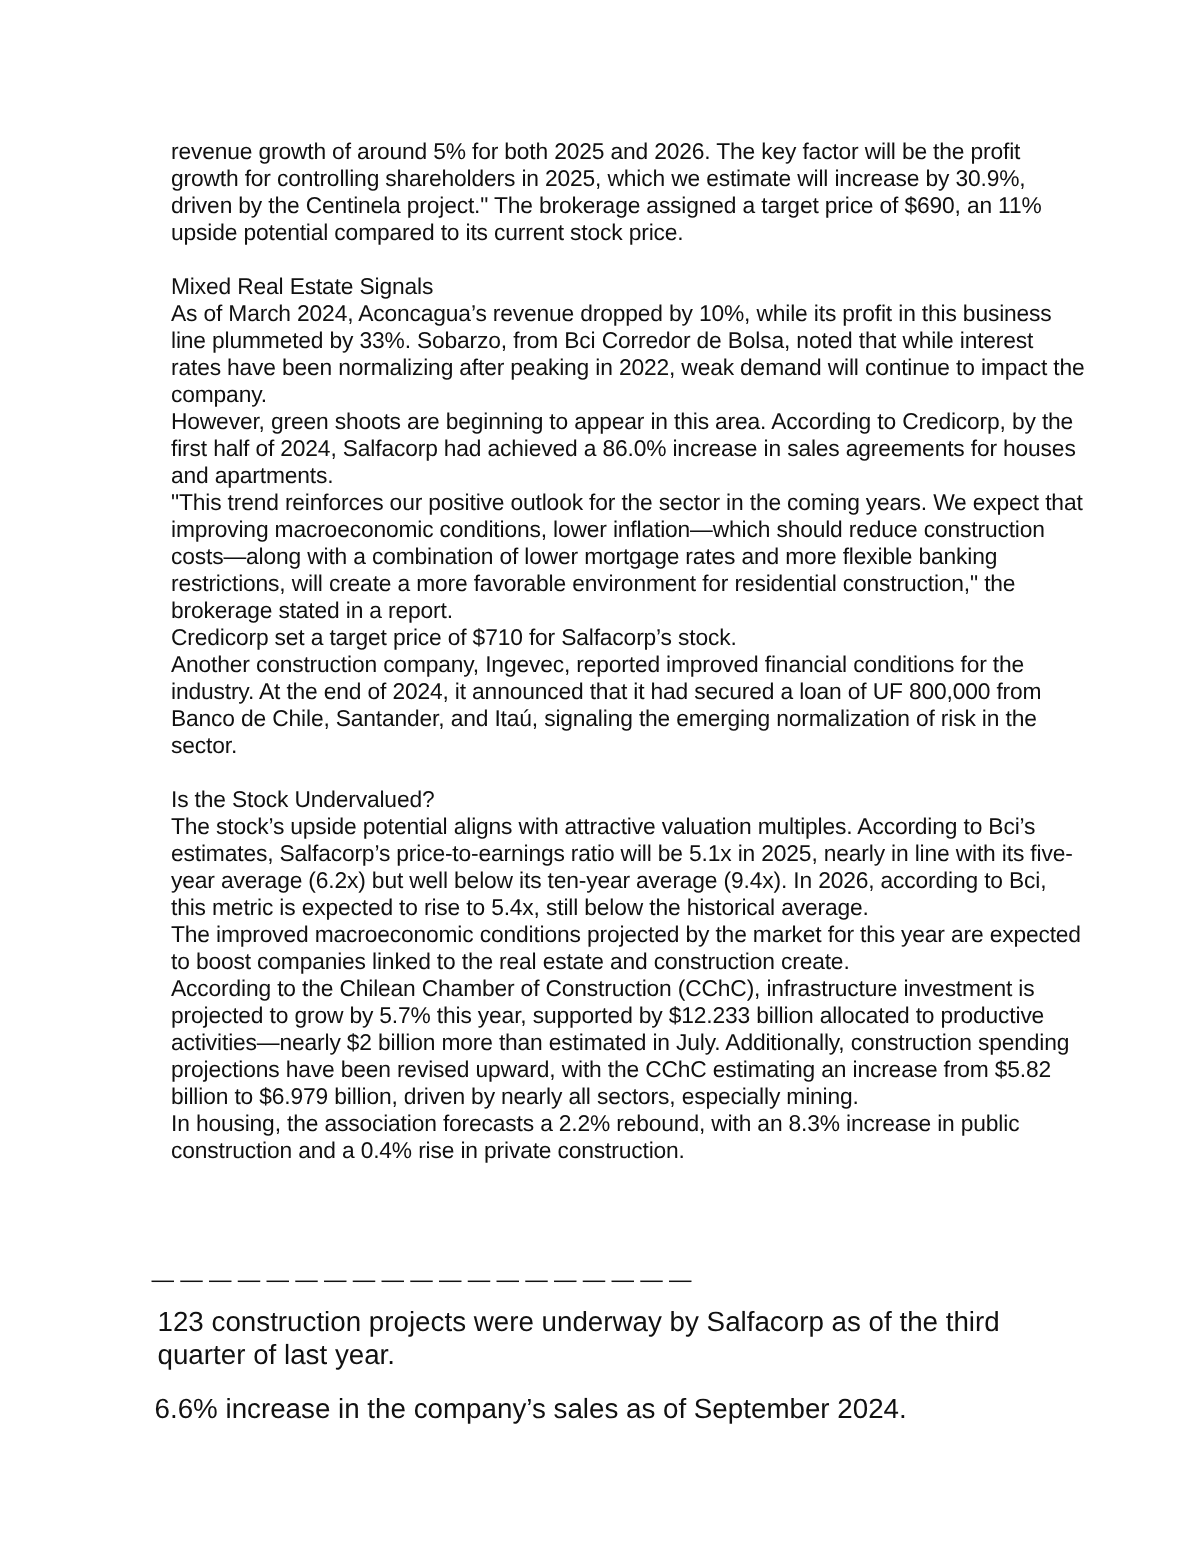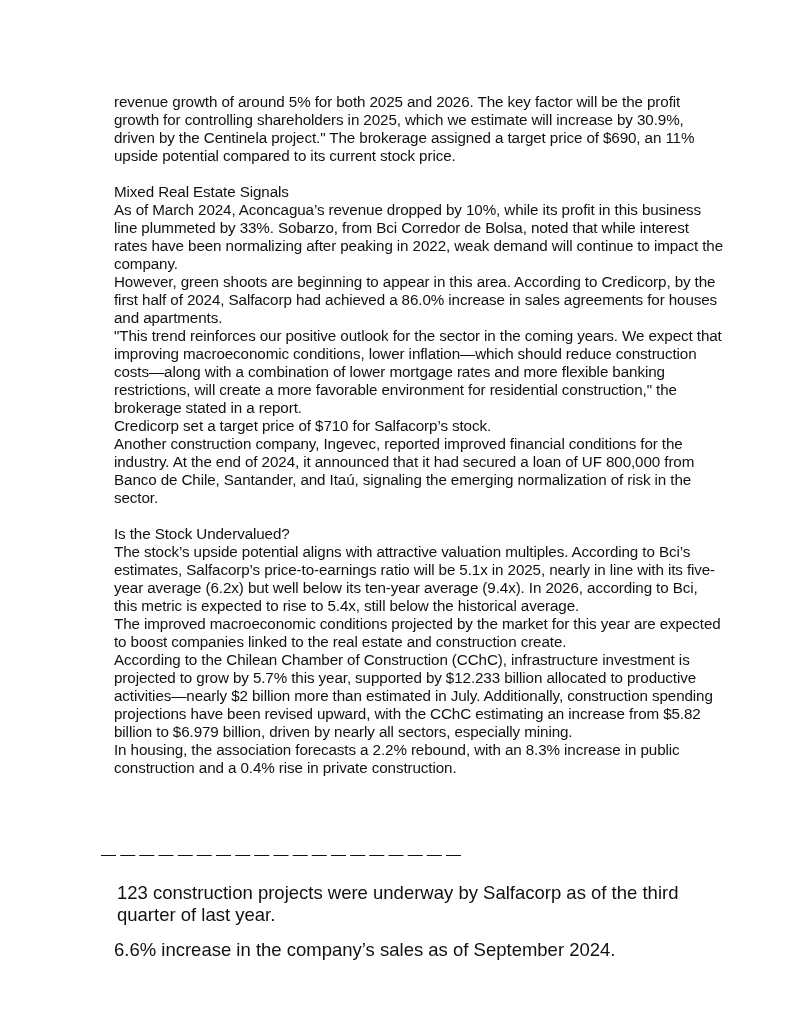--- a/index.html
+++ b/index.html
@@ -48,30 +48,30 @@
     color: #111;
     white-space: nowrap;
   }
   .callout1 {
     position: absolute;
     left: 101px;
     top: 866px;
     width: 600px;
     font-size: 18.5px;
     line-height: 22px;
-    margin: 16px;
+    margin: 4px;
   }
   .callout2 {
     position: absolute;
     left: 103px;
     top: 928px;
     width: 600px;
     font-size: 18.5px;
     line-height: 22px;
-    margin: 11px;
+    margin: 0;
   }
 </style>
 </head>
 <body>
 
 <div class="page">
   <p class="p">revenue growth of around 5% for both 2025 and 2026. The key factor will be the profit growth for controlling shareholders in 2025, which we estimate will increase by 30.9%, driven by the Centinela project." The brokerage assigned a target price of $690, an 11% upside potential compared to its current stock price.</p>
 
   <div class="section">
     <h3 class="h">Mixed Real Estate Signals</h3>

